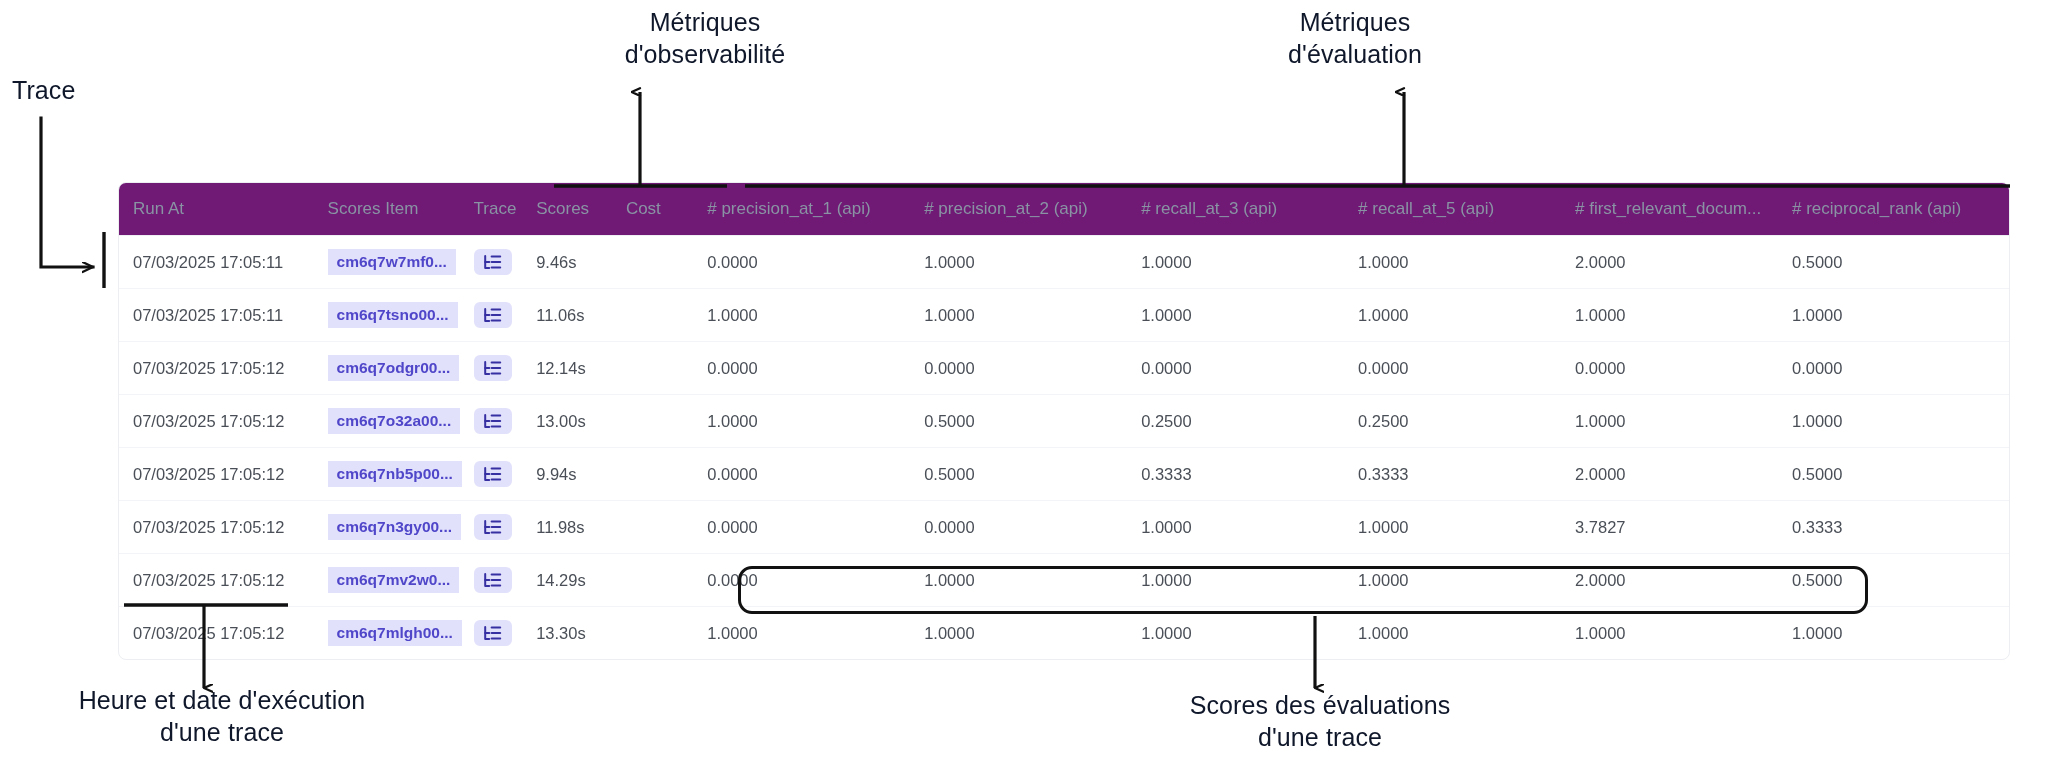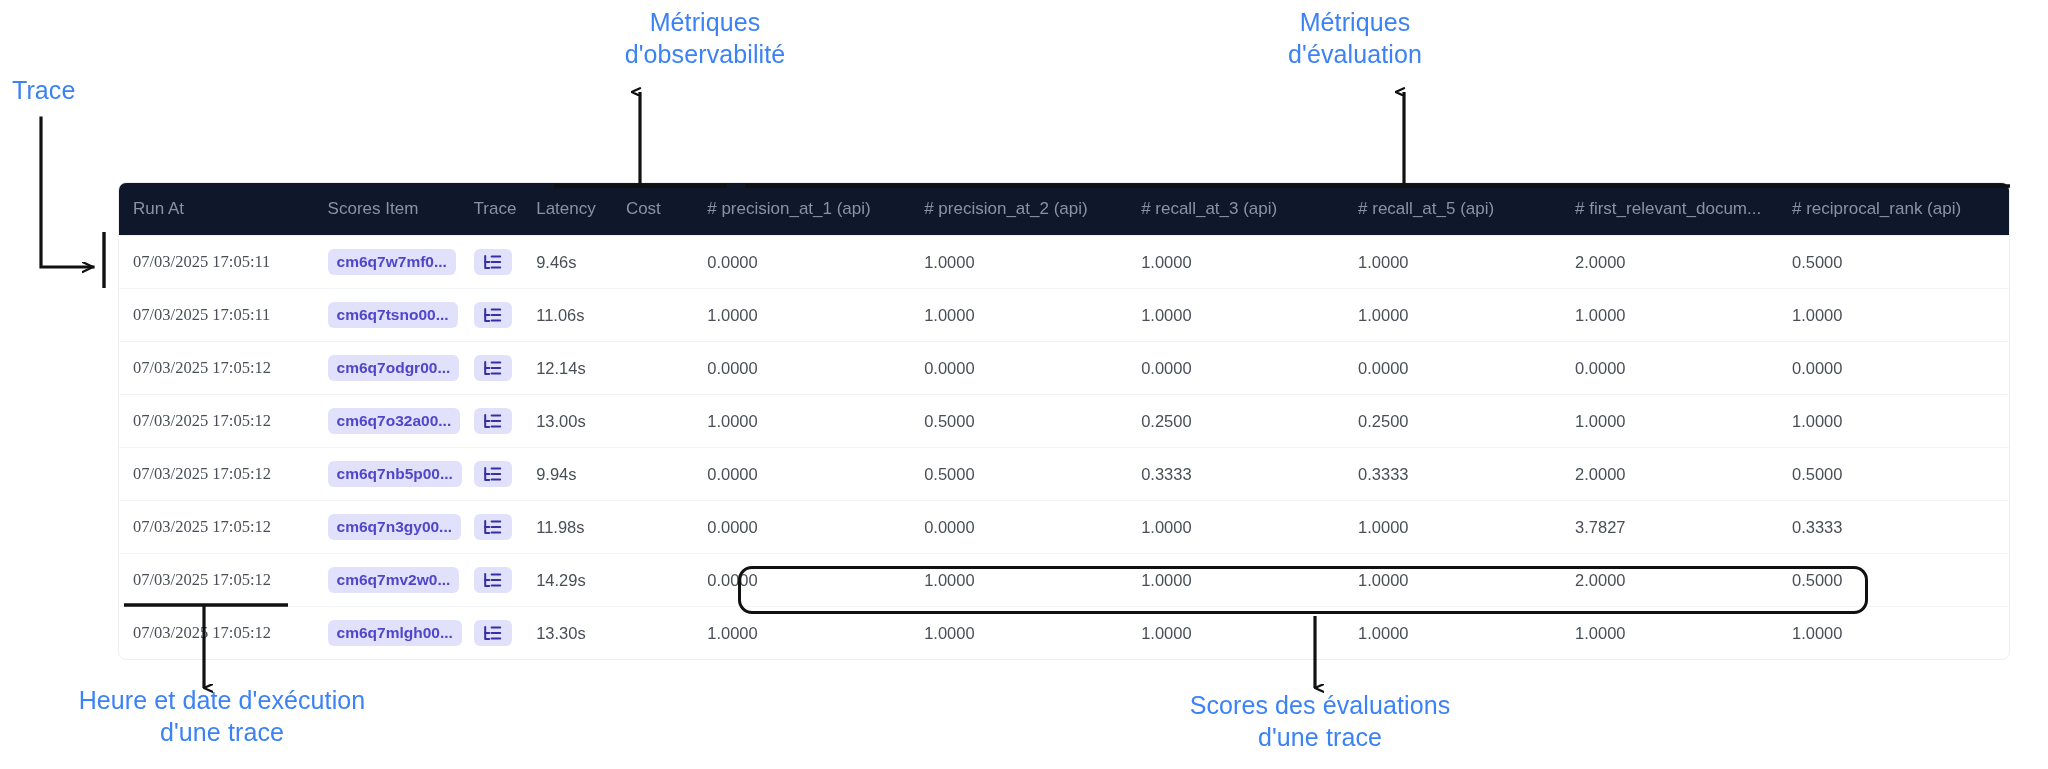--- a/index.html
+++ b/index.html
@@ -8,21 +8,21 @@
     background:#ffffff;
     font-family:"Liberation Sans","DejaVu Sans",sans-serif;
     overflow:hidden;
     position:relative;
   }
   .stage{position:absolute;inset:0;}
 
   
   .anno{
     position:absolute;
-    color:#3b82f6;
+    color:#0f172a;
     font-size:25px;
     line-height:32px;
     white-space:pre-line;
     text-align:center;
     letter-spacing:.1px;
   }
   .anno.left{text-align:left;}
 
   #anno-trace{left:12px;top:74px;}
   #anno-obs{left:555px;top:6px;width:300px;}
@@ -44,52 +44,52 @@
     box-sizing:border-box;
     overflow:hidden;
   }
   table{border-collapse:collapse;width:100%;table-layout:fixed;}
   thead th{
     font-size:17px;
     font-weight:400;
     color:#8993a4;
     text-align:left;
     padding:16px 0 16px 0;
-    background:#0f172a;
+    background:#701a75;
     border-bottom:1px solid #eef0f4;
     white-space:nowrap;
     overflow:hidden;
     text-overflow:ellipsis;
   }
   tbody td{
     font-size:16.5px;
     color:#4a4f57;
     padding:13px 0;
     border-bottom:1px solid #f2f4f7;
     white-space:nowrap;
     overflow:hidden;
   }
   tbody tr:last-child td{border-bottom:none;}
 
   
-  .c-runat{width:200px;padding-left:14px !important;font-family:Liberation Serif, serif;}
+  .c-runat{width:200px;padding-left:14px !important;}
   .c-item{width:140px;}
   .c-trace{width:60px;}
   .c-lat{width:86px;}
   .c-cost{width:78px;}
   .c-metric{width:208px;}
 
   .c-runat-h{padding-left:14px !important;}
 
   
   .chip{
     display:inline-block;
     background:#e2e1fb;
     color:#4f46c9;
-    border-radius:6px;
+    border-radius:0;
     padding:5px 9px;
     font-size:15.5px;
     font-weight:600;
     line-height:1;
     max-width:118px;
     overflow:hidden;
     text-overflow:ellipsis;
     white-space:nowrap;
     vertical-align:middle;
   }
@@ -143,21 +143,21 @@
           <col class="c-metric">
         <col class="c-metric">
           <col class="c-metric">
           <col class="c-metric">
       </colgroup>
       <thead>
         <tr>
           <th class="c-runat-h">Run At</th>
           <th>Scores Item</th>
           <th>Trace</th>
-          <th>Latency</th>
+          <th>Scores</th>
           <th>Cost</th>
           <th># precision_at_1 (api)</th>
           <th># precision_at_2 (api)</th>
           <th># recall_at_3 (api)</th>
           <th># recall_at_5 (api)</th>
           <th># first_relevant_docum...</th>
           <th># reciprocal_rank (api)</th>
         </tr>
       </thead>
       <tbody id="rows-body">

